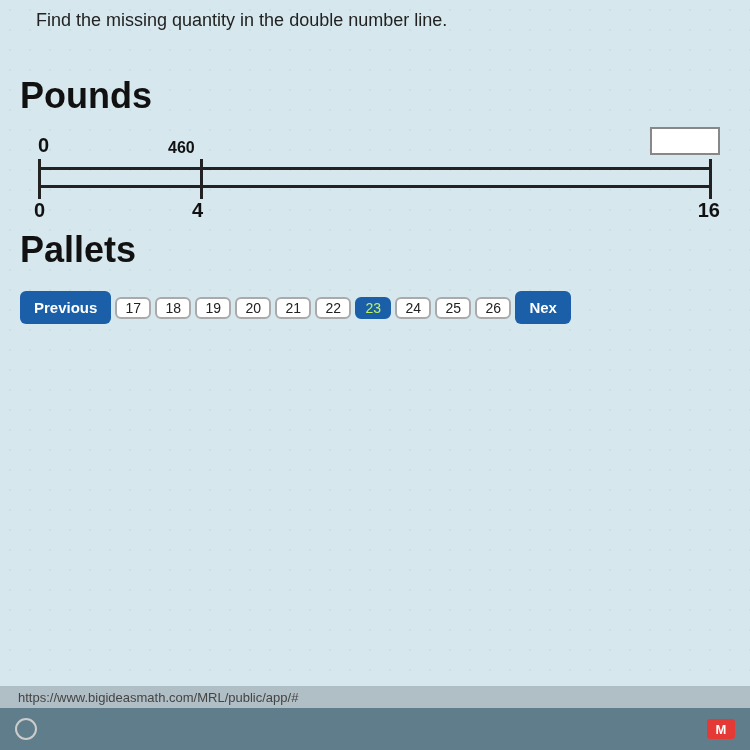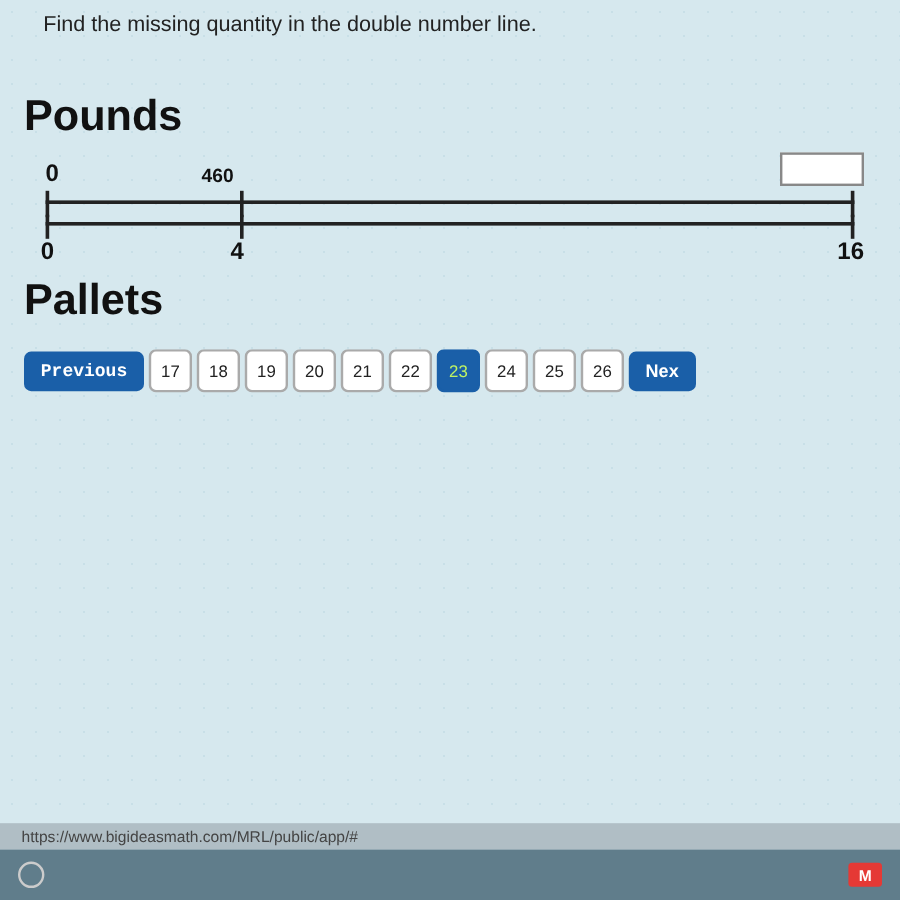--- a/index.html
+++ b/index.html
@@ -158,42 +158,41 @@
     .btn-previous {
       background: #1a5fa8;
       color: white;
       border: none;
       border-radius: 6px;
       padding: 8px 14px;
       font-size: 15px;
       font-weight: bold;
       cursor: pointer;
       white-space: nowrap;
-      font-family: Liberation Mono, monospace;
     }
 
     .btn-next {
       background: #1a5fa8;
       color: white;
       border: none;
       border-radius: 6px;
       padding: 8px 14px;
       font-size: 15px;
       font-weight: bold;
       cursor: pointer;
       white-space: nowrap;
     }
 
     .page-btn {
       background: white;
       color: #222;
       border: 2px solid #aaa;
       border-radius: 6px;
       width: 36px;
-      height: 36px;
+      height: 22px;
       font-size: 14px;
       font-weight: normal;
       cursor: pointer;
       display: flex;
       align-items: center;
       justify-content: center;
     }
 
     .page-btn.active {
       background: #1a5fa8;

